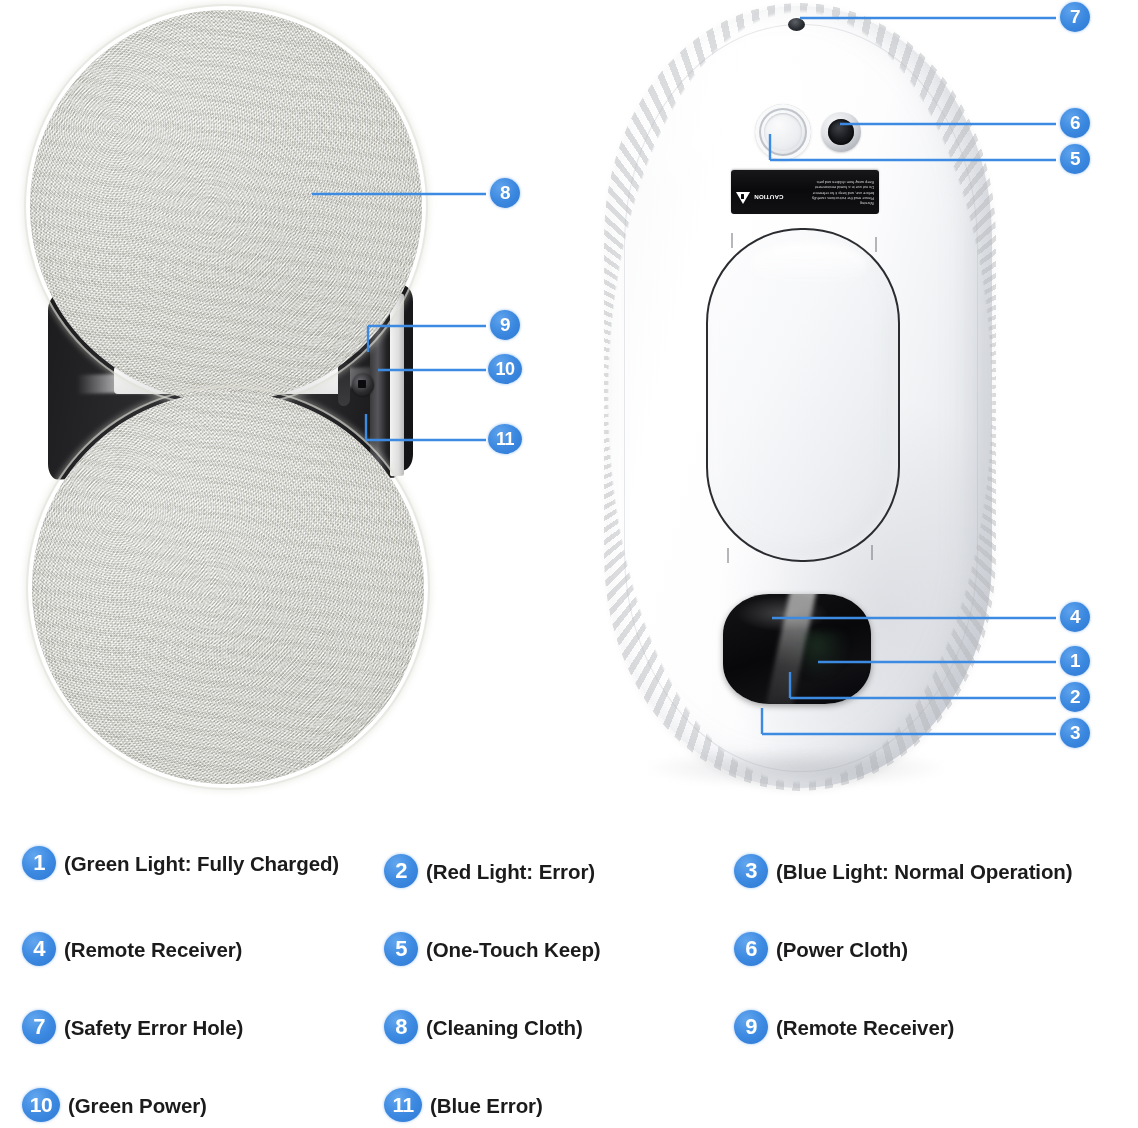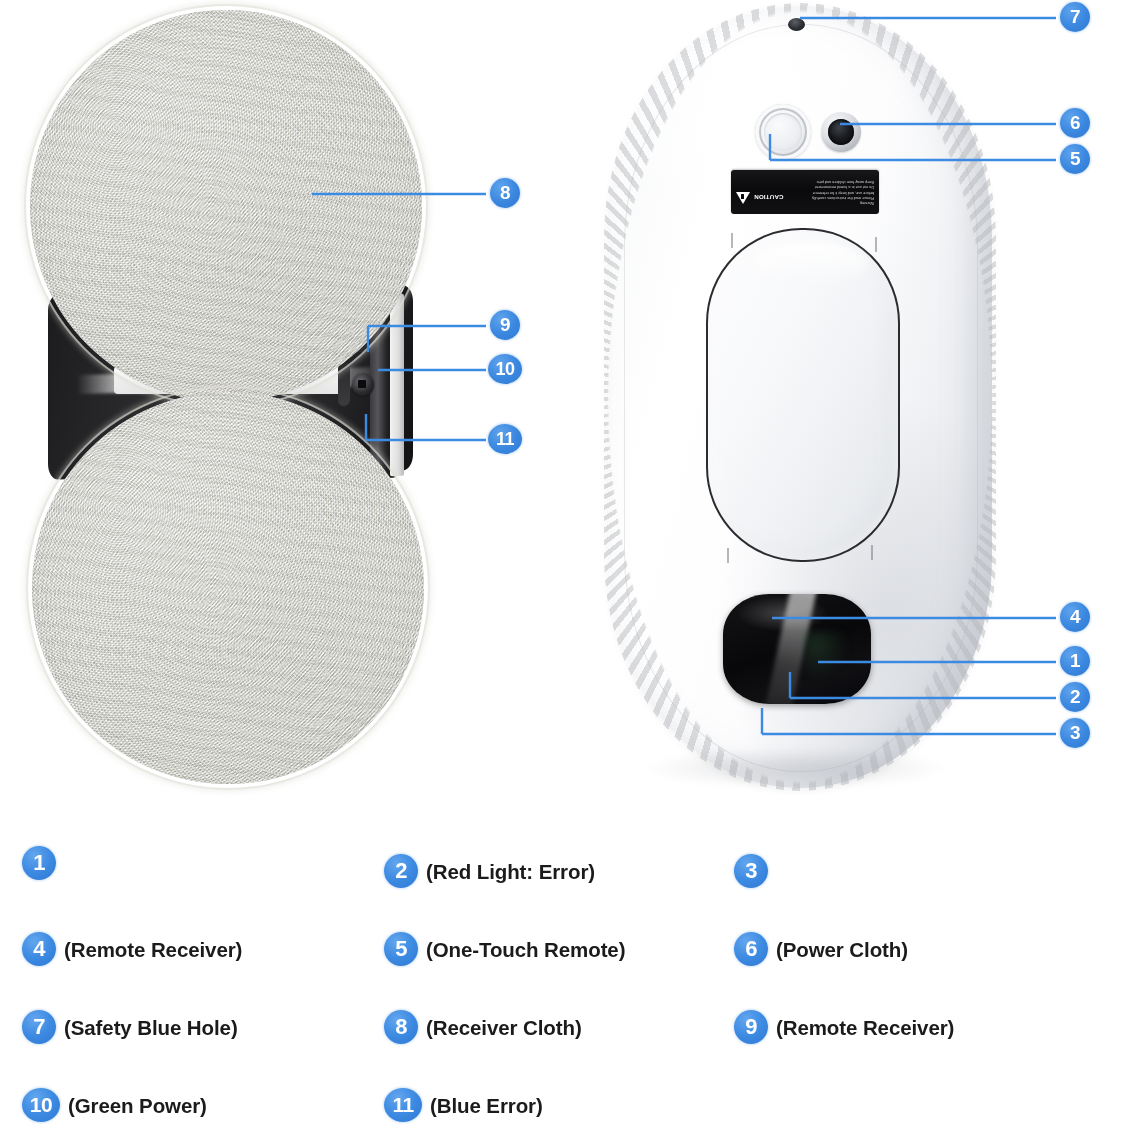--- a/index.html
+++ b/index.html
@@ -551,63 +551,67 @@
       <div class="marker m1" style="left: 1060px; top: 682px;">2</div>
       <div class="marker m1" style="left: 1060px; top: 718px;">3</div>
     </div>
 </div>
 
 <div id="legend">
     <div class="legend-row" style="top: 14px;">
       <div class="legend-item" style="left: 22px; top: 0px;">
         <div class="legend-marker one-digit">1</div>
         <div class="legend-text">
+          <span class="l2">(Green Light: Fully Charged)</span>
         </div>
       </div>
       <div class="legend-item" style="left: 384px; top: 8px;">
         <div class="legend-marker one-digit">2</div>
         <div class="legend-text">
           <span class="l2">(Red Light: Error)</span>
         </div>
       </div>
       <div class="legend-item" style="left: 734px; top: 8px;">
         <div class="legend-marker one-digit">3</div>
+        <div class="legend-text">
+          <span class="l2">(Blue Light: Normal Operation)</span>
+        </div>
       </div>
     </div>
     <div class="legend-row" style="top: 92px;">
       <div class="legend-item" style="left: 22px; top: 8px;">
         <div class="legend-marker one-digit">4</div>
         <div class="legend-text">
           <span class="l2">(Remote Receiver)</span>
         </div>
       </div>
       <div class="legend-item" style="left: 384px; top: 8px;">
         <div class="legend-marker one-digit">5</div>
         <div class="legend-text">
-          <span class="l2">(One-Touch Remote)</span>
+          <span class="l2">(One-Touch Keep)</span>
         </div>
       </div>
       <div class="legend-item" style="left: 734px; top: 8px;">
         <div class="legend-marker one-digit">6</div>
         <div class="legend-text">
           <span class="l2">(Power Cloth)</span>
         </div>
       </div>
     </div>
     <div class="legend-row" style="top: 170px;">
       <div class="legend-item" style="left: 22px; top: 8px;">
         <div class="legend-marker one-digit">7</div>
         <div class="legend-text">
-          <span class="l2">(Safety Blue Hole)</span>
+          <span class="l2">(Safety Error Hole)</span>
         </div>
       </div>
       <div class="legend-item" style="left: 384px; top: 8px;">
         <div class="legend-marker one-digit">8</div>
         <div class="legend-text">
-          <span class="l2">(Receiver Cloth)</span>
+          <span class="l2">(Cleaning Cloth)</span>
         </div>
       </div>
       <div class="legend-item" style="left: 734px; top: 8px;">
         <div class="legend-marker one-digit">9</div>
         <div class="legend-text">
           <span class="l2">(Remote Receiver)</span>
         </div>
       </div>
     </div>
     <div class="legend-row" style="top: 248px;">

